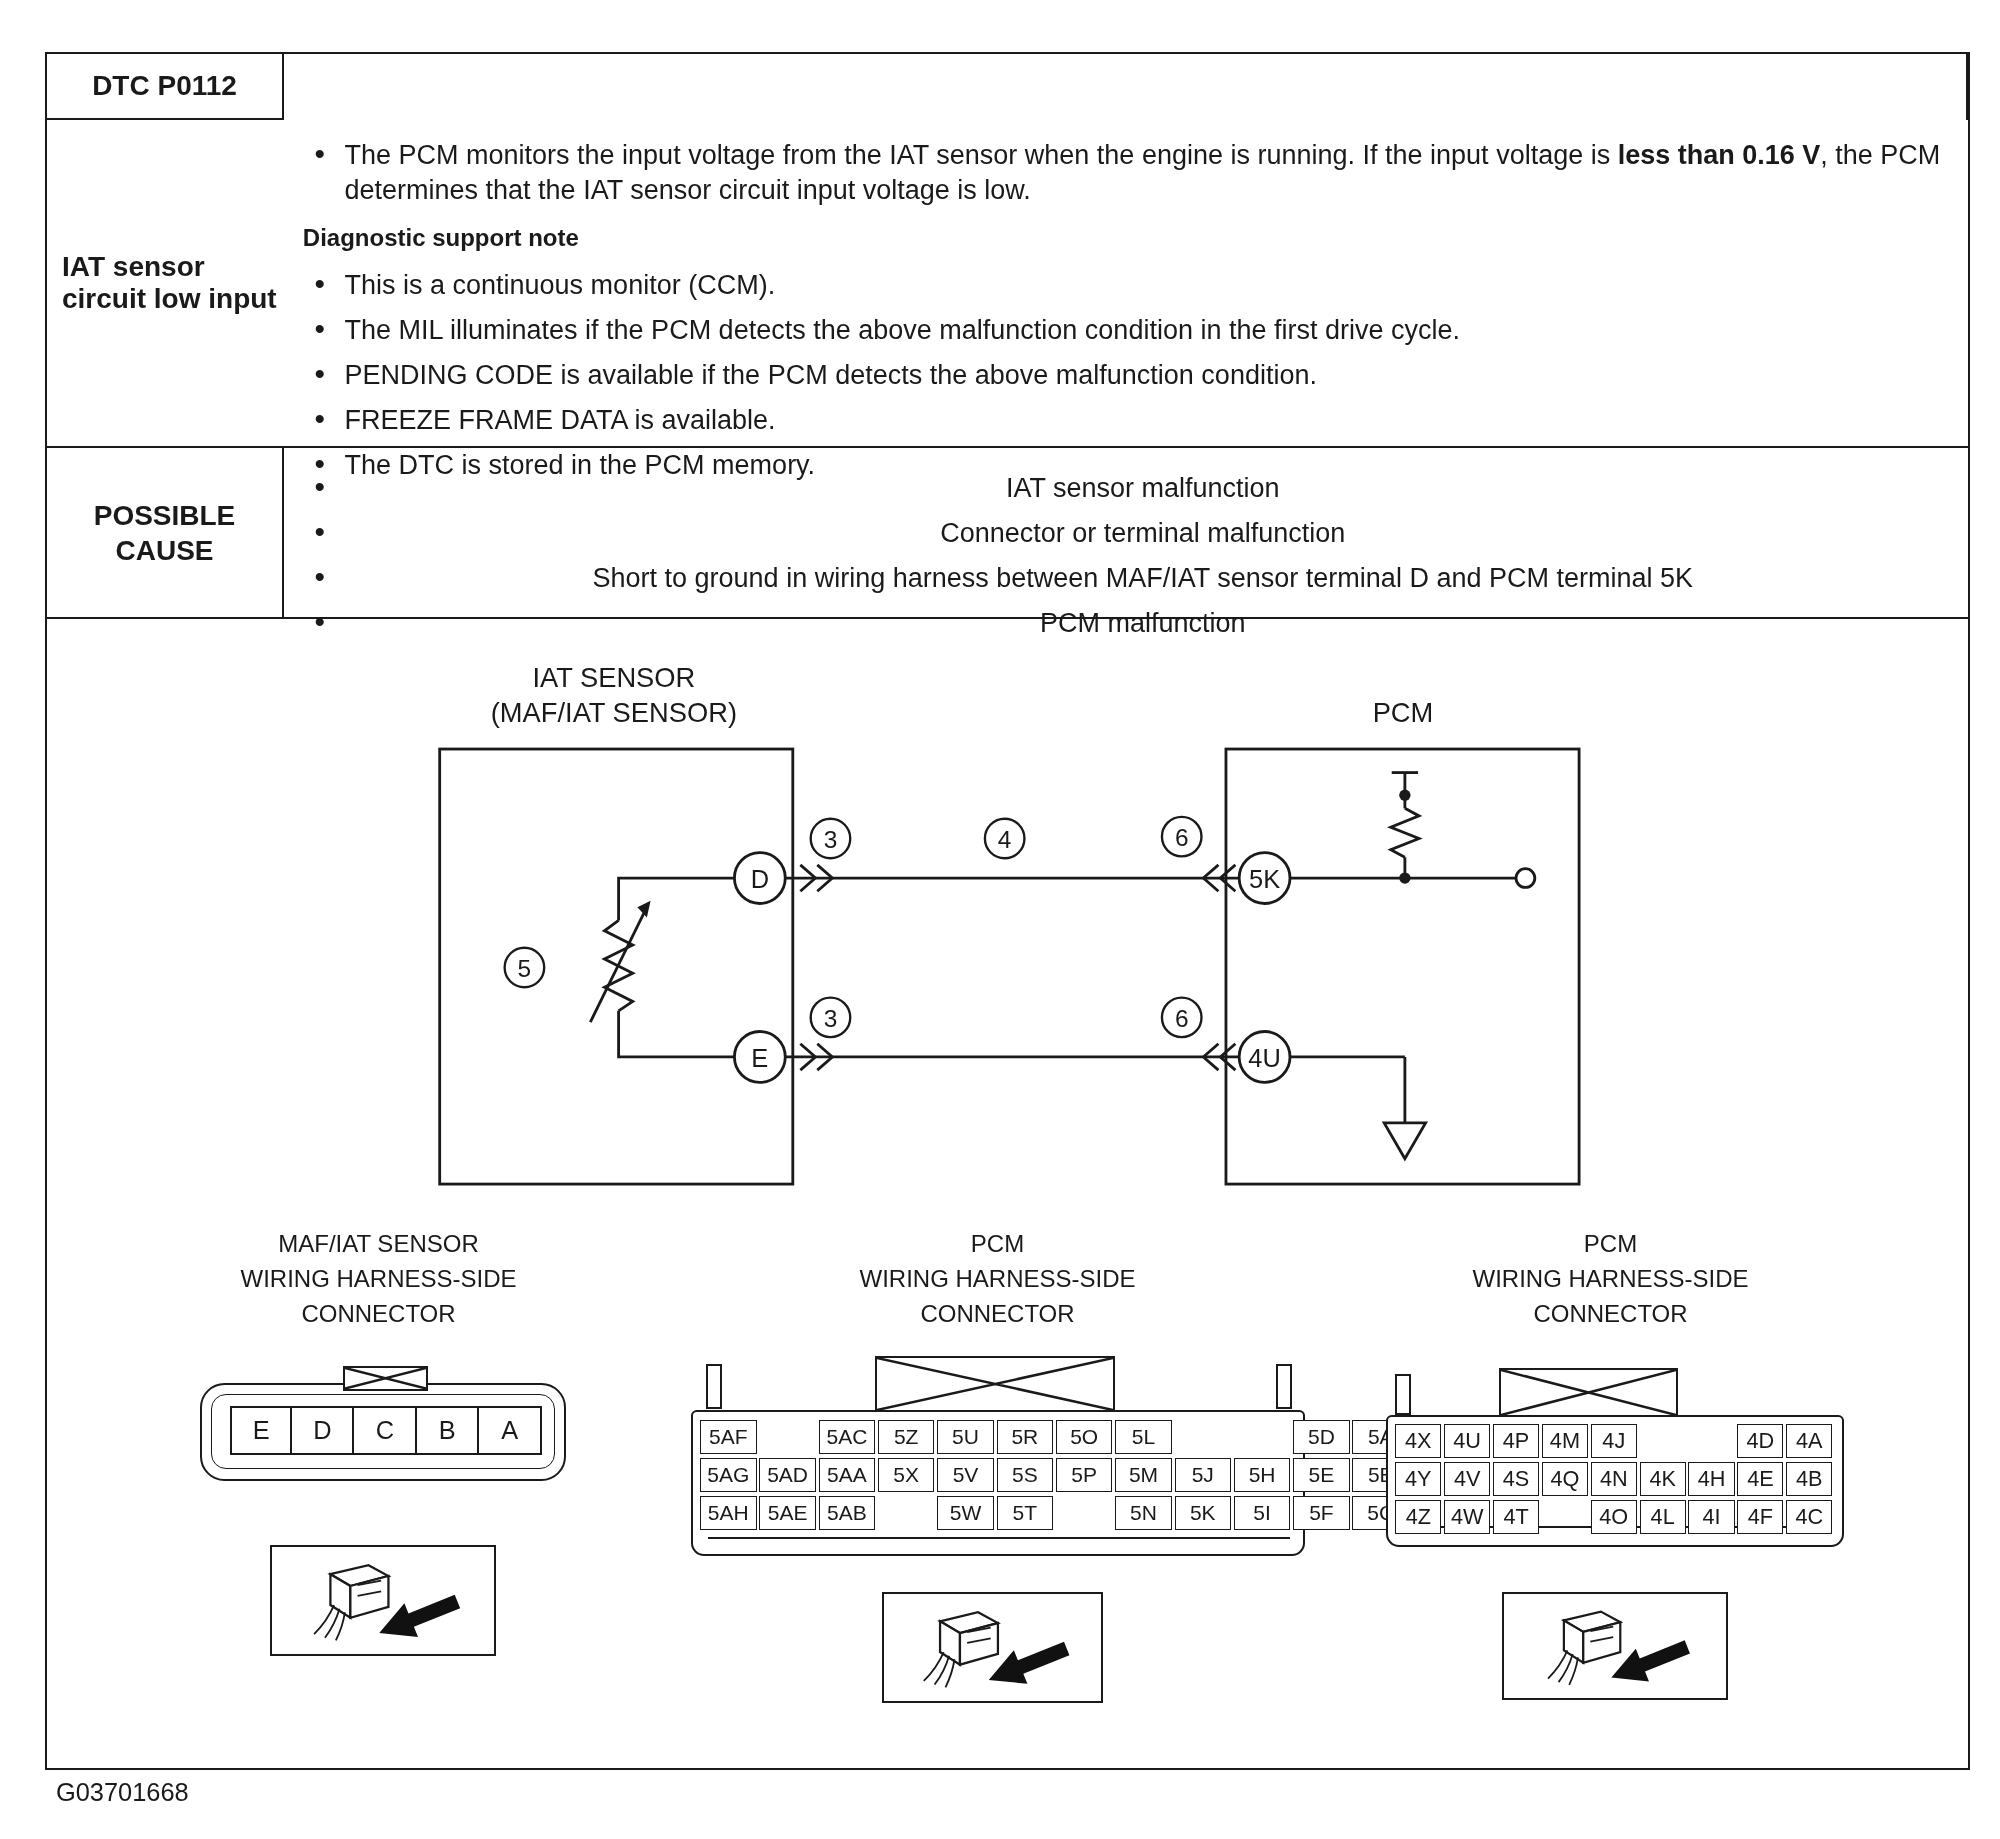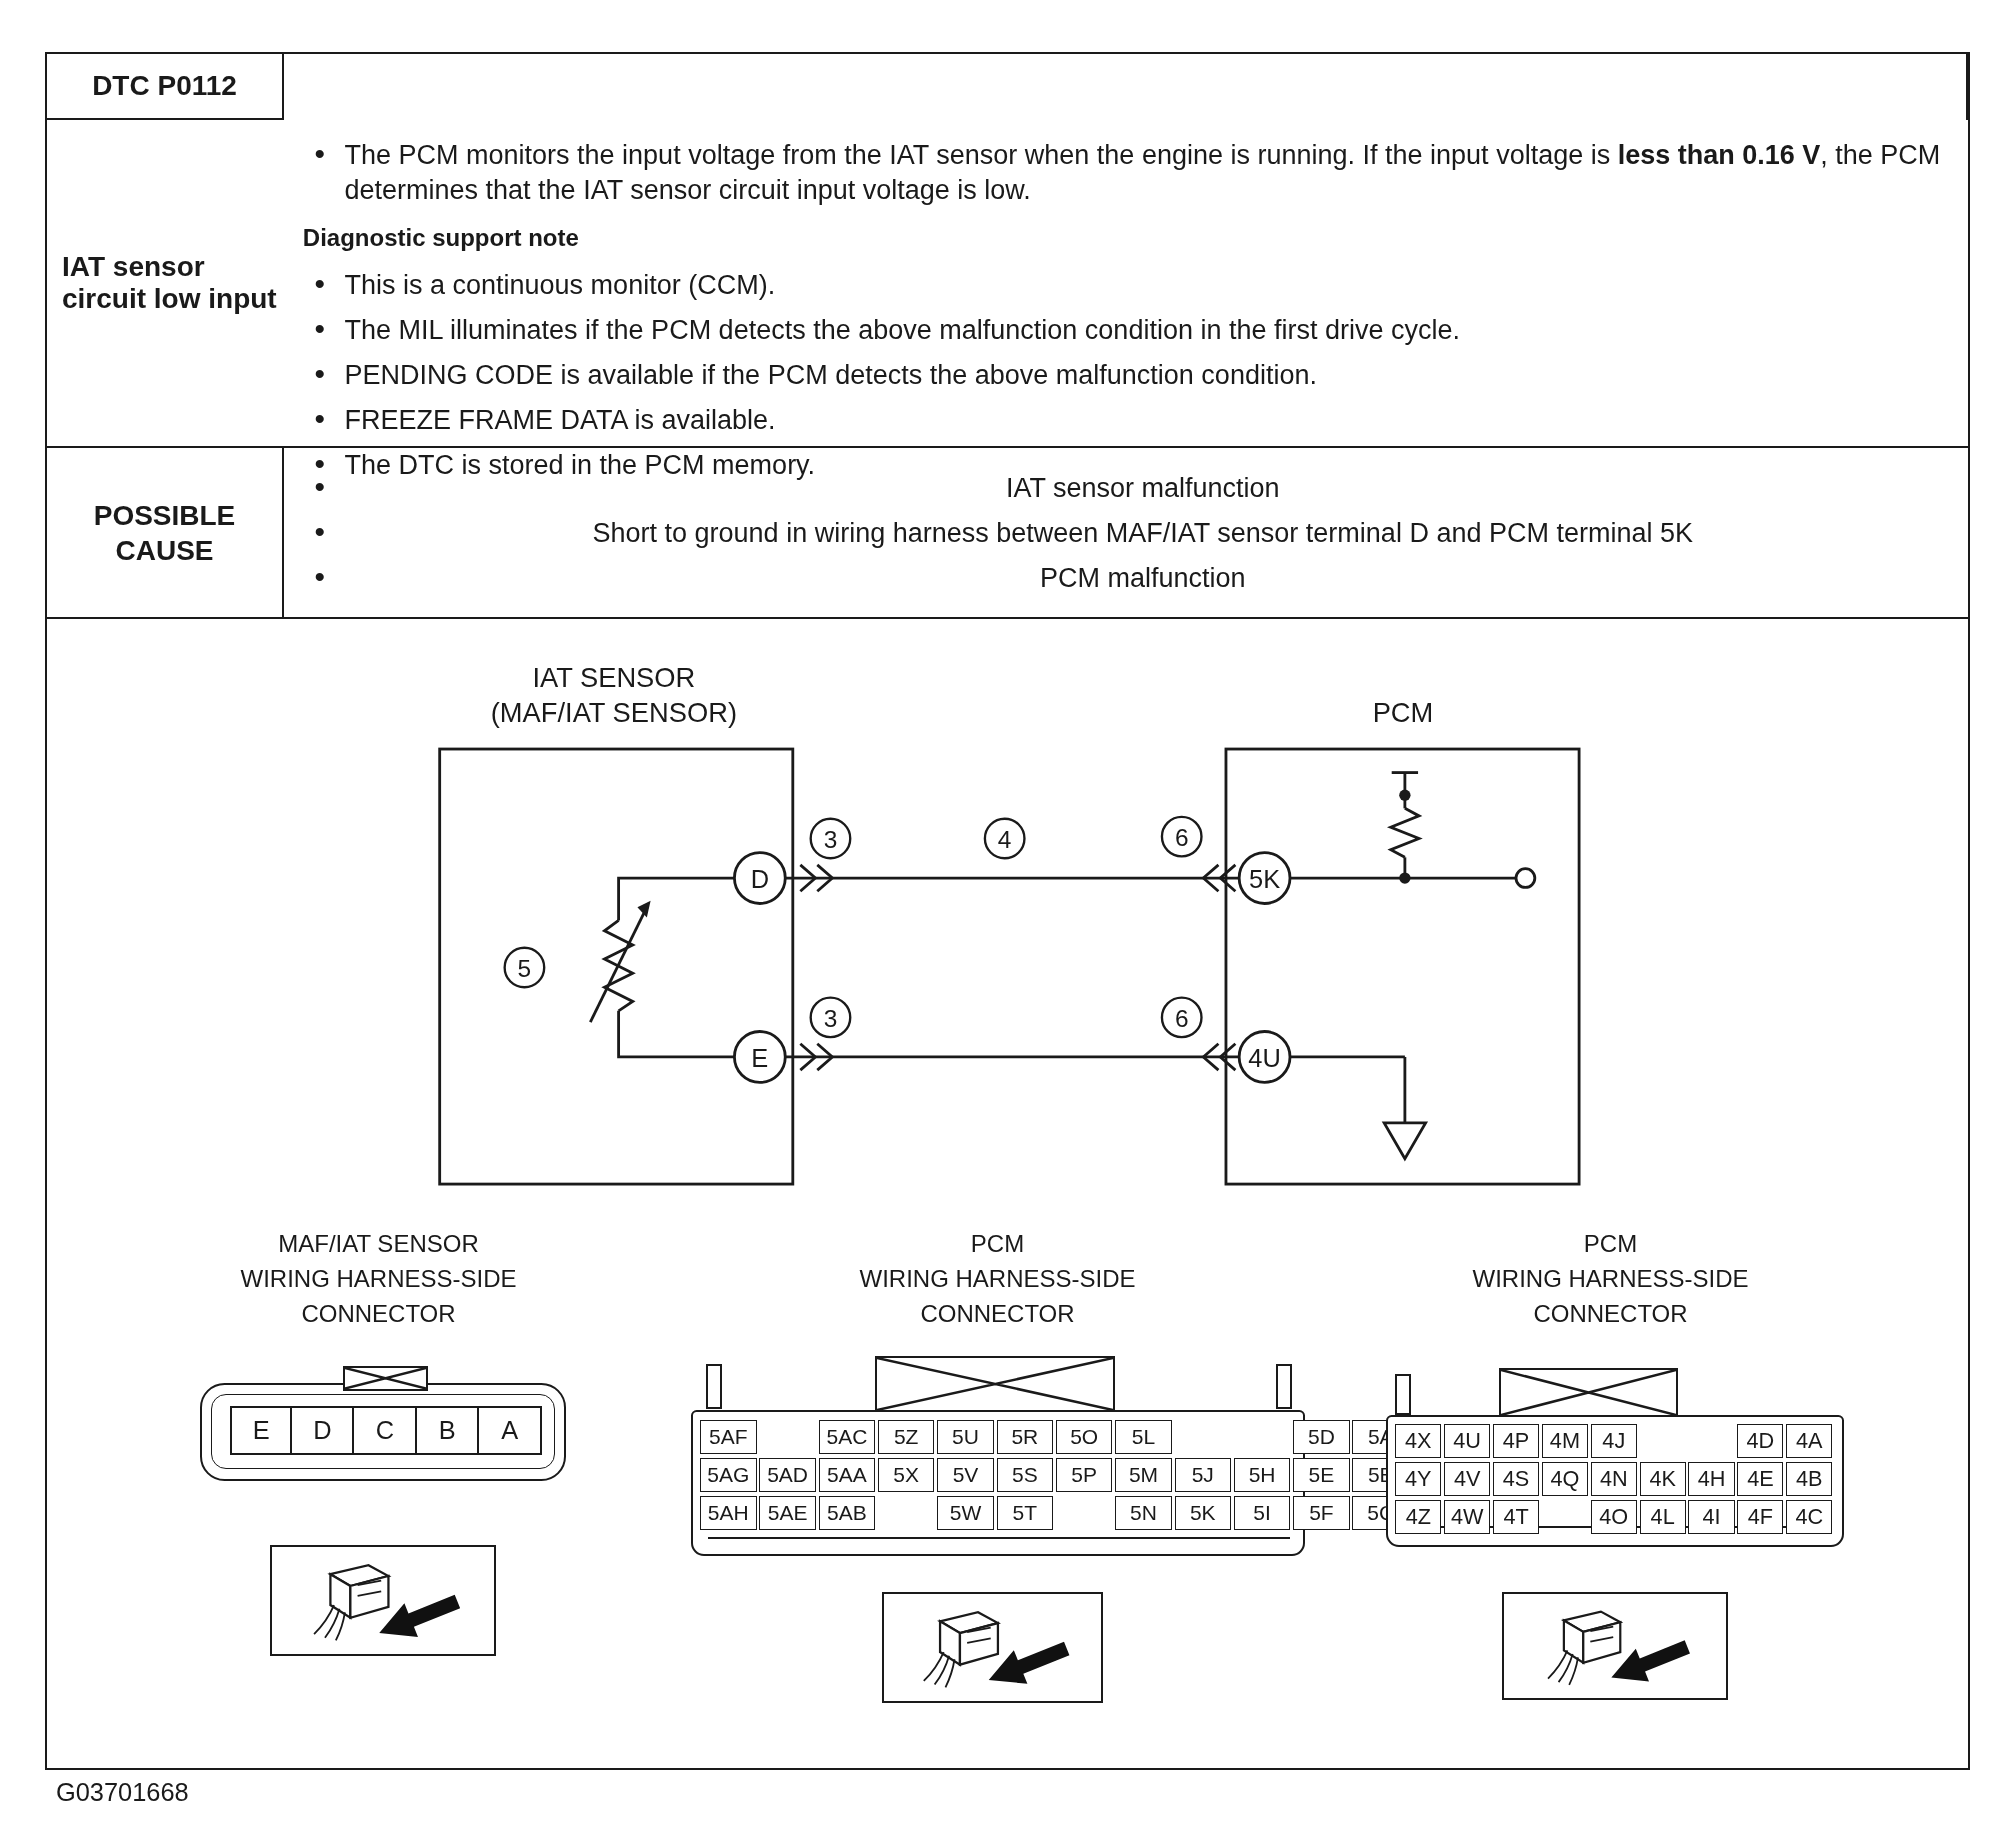--- a/index.html
+++ b/index.html
@@ -83,20 +83,21 @@
             <li>PENDING CODE is available if the PCM detects the above malfunction condition.</li>
             <li>FREEZE FRAME DATA is available.</li>
             <li>The DTC is stored in the PCM memory.</li>
           </ul>
       </div>
 
       <div class="cell c-left hdr">POSSIBLE CAUSE</div>
       <div class="cell body-cell" style="padding-top:13px;text-align:center;">
         <ul class="bullets">
             <li>IAT sensor malfunction</li>
+            <li>Connector or terminal malfunction</li>
             <li>Short to ground in wiring harness between MAF/IAT sensor terminal D and PCM terminal 5K</li>
             <li>PCM malfunction</li>
           </ul>
       </div>
     </div>
 
     <div class="diagram-area">
 
       <svg class="wiring-svg" viewBox="0 0 2040 1220">
         <g class="wire">

